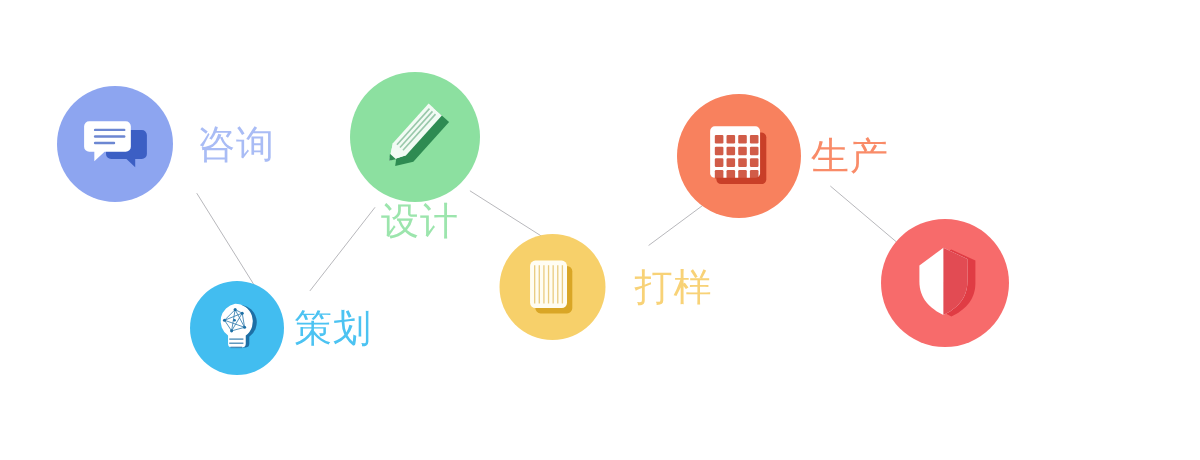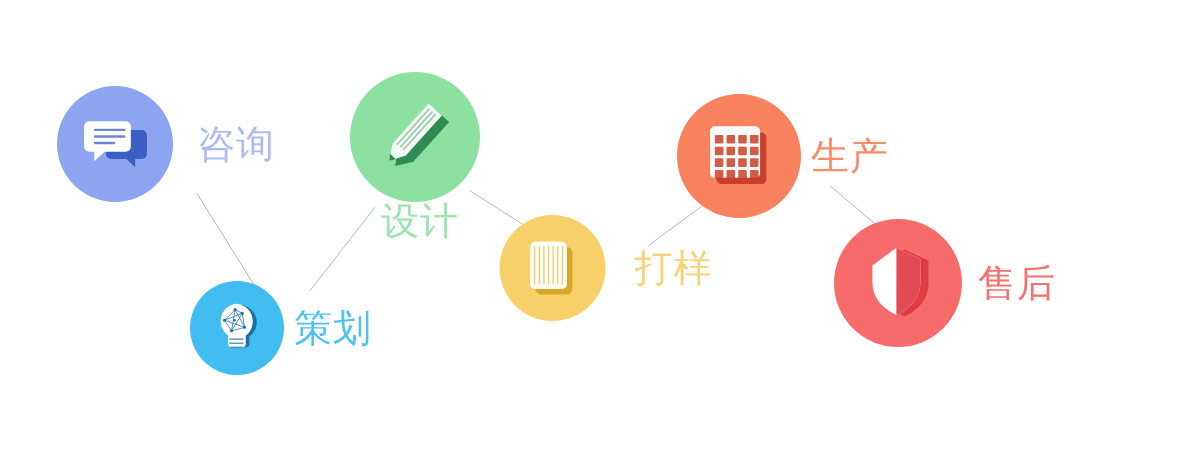--- a/index.html
+++ b/index.html
@@ -113,21 +113,21 @@
     </g>
     <g stroke="#1d6fa5" stroke-width="2.6" opacity="0.7">
       <line x1="36" y1="68" x2="60" y2="68"></line>
       <line x1="36" y1="75" x2="60" y2="75"></line>
       <line x1="38" y1="82" x2="58" y2="82"></line>
     </g>
   </svg></span>
         </div>
         <span class="node-label" style="color: rgb(76, 195, 242); margin-left: 10px;">策划</span>
       </div>
-      <div class="node" style="left: 606px; top: 268px; gap: 19px;">
+      <div class="node" style="left: 606px; top: 287px; gap: 19px;">
         <div class="disc" style="width: 106px; height: 106px; background: rgb(247, 208, 106);">
           <span class="icon-wrap"><svg width="66" height="66" viewBox="0 0 100 100">
     <rect x="24" y="18" width="56" height="72" rx="8" fill="#d9a626"></rect>
     <rect x="16" y="10" width="56" height="72" rx="8" fill="#fffdf2"></rect>
     <g stroke="#d9a626" stroke-width="2" opacity="0.55">
       <line x1="23" y1="17" x2="23" y2="75"></line>
                 <line x1="30" y1="17" x2="30" y2="75"></line>
       <line x1="37" y1="17" x2="37" y2="75"></line>
                 <line x1="44" y1="17" x2="44" y2="75"></line>
       <line x1="51" y1="17" x2="51" y2="75"></line>
@@ -165,16 +165,15 @@
       </div>
       <div class="node" style="left: 945px; top: 283px;">
         <div class="disc" style="width: 128px; height: 128px; background: rgb(247, 107, 107);">
           <span class="icon-wrap"><svg width="80" height="80" viewBox="0 0 100 100">
     <path d="M58 8 L88 22 v28 c0 22 -14 34 -30 42 c-16 -8 -30 -20 -30 -42 v-28 z" fill="#e03c44"></path>
     <path d="M48 6 L78 20 v28 c0 22 -14 34 -30 42 c-16 -8 -30 -20 -30 -42 v-20 z" fill="#ffffff"></path>
     <path d="M48 6 L78 20 v28 c0 22 -14 34 -30 42 z" fill="#e03c44" opacity="0.92"></path>
     <path d="M45 16 v68 c-12 -7 -21 -17 -21 -34 v-24 z" fill="#ffffff"></path>
   </svg></span>
         </div>
-        <span class="node-label" style="color: rgb(248, 112, 112); margin-left: 16px;">售后</span>
       </div>
     </div>
 </div>
 
 </body></html>

